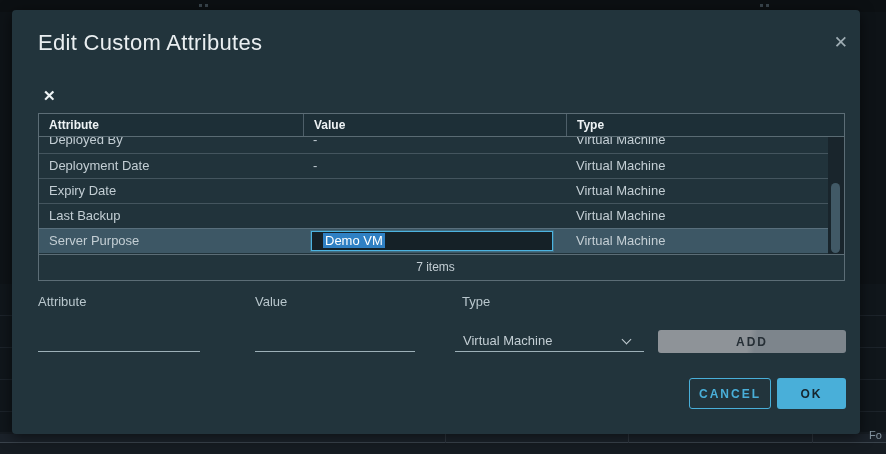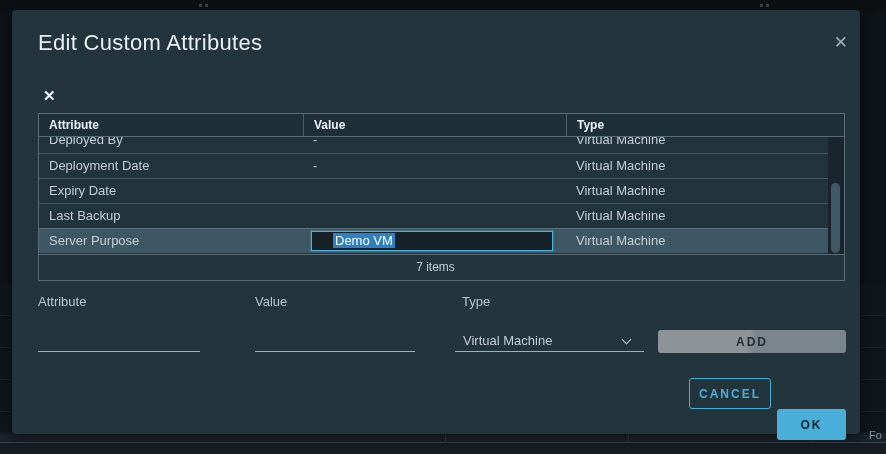--- a/index.html
+++ b/index.html
@@ -42,21 +42,21 @@
   .gbody { position:relative; height:117px; overflow:hidden; background:#21333b; }
   .rows-wrap { margin-top:-9px; }
   .grow { position:relative; display:flex; height:25px; }
   .grow + .grow { border-top:1px solid rgba(160,175,185,.28); }
   .grow.selected { background:#3d5765; }
   .cell { line-height:24px; padding-left:10px; white-space:nowrap; overflow:hidden; }
   .c1 { width:264px; } .c2 { width:263px; } .c3 { flex:1; }
   .edit-input { position:absolute; left:272px; top:2px; width:242px; height:20px;
                 background:#152127; border:1px solid #4cb3e0;
                 box-shadow:0 0 0 1px rgba(73,175,217,.25); line-height:18px;
-                padding-left:21px; font-size:13px; }
+                padding-left:11px; font-size:13px; }
   .edit-input .sel { background:#2f80c3; color:#ffffff; padding:0 2px; }
   .track { position:absolute; right:0; top:0; bottom:0; width:16px; background:#19252c; }
   .thumb { position:absolute; left:3px; top:46px; width:9px; height:70px;
            background:#415966; border-radius:5px; }
   .gfoot { height:26px; border-top:1px solid rgba(140,156,166,.55); background:#22343c;
            text-align:center; line-height:25px; padding-right:12px; font-size:12px; }
 
   
   .flabel { position:absolute; top:284px; font-size:13px; color:#b9c7cd; }
   .finput { position:absolute; top:322px; height:20px;
@@ -68,21 +68,21 @@
           border-right:1px solid #c3ced4; border-bottom:1px solid #c3ced4;
           transform:rotate(45deg); }
   .btn { border:none; border-radius:3px; font-family:"Liberation Sans",sans-serif;
          font-size:12px; font-weight:600; letter-spacing:2px; cursor:pointer; }
   .add { position:absolute; left:646px; top:320px; width:188px; height:23px;
          background:linear-gradient(100deg,#8e9398 48%,#7d858c 52%);
          color:#262f36; cursor:default; }
   .cancel { position:absolute; left:677px; top:368px; width:82px; height:31px;
             background:transparent; border:1px solid #49afd9; color:#49afd9; }
   .ok { position:absolute; left:765px; top:368px; width:69px; height:31px;
-        background:#49afd9; color:#16262e;margin-top:31px; }
+        background:#49afd9; color:#16262e; }
 </style>
 </head>
 <body>
 
 <div class="screen">
 
   <div class="bg-top">
     <span class="bg-dots" style="left:199px;"></span>
     <span class="bg-top-text">vSphere HA</span>
     <span class="bg-dots" style="left:760px;"></span>

